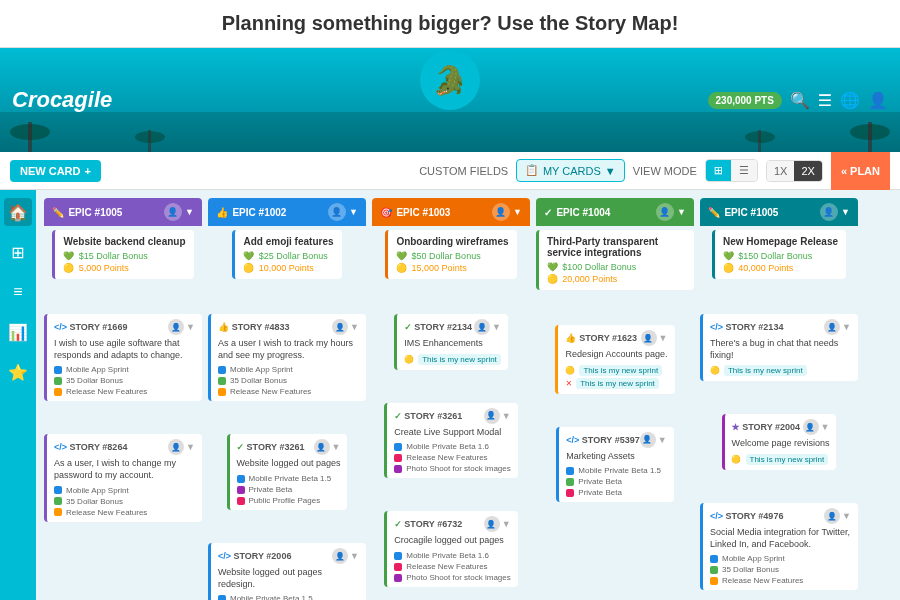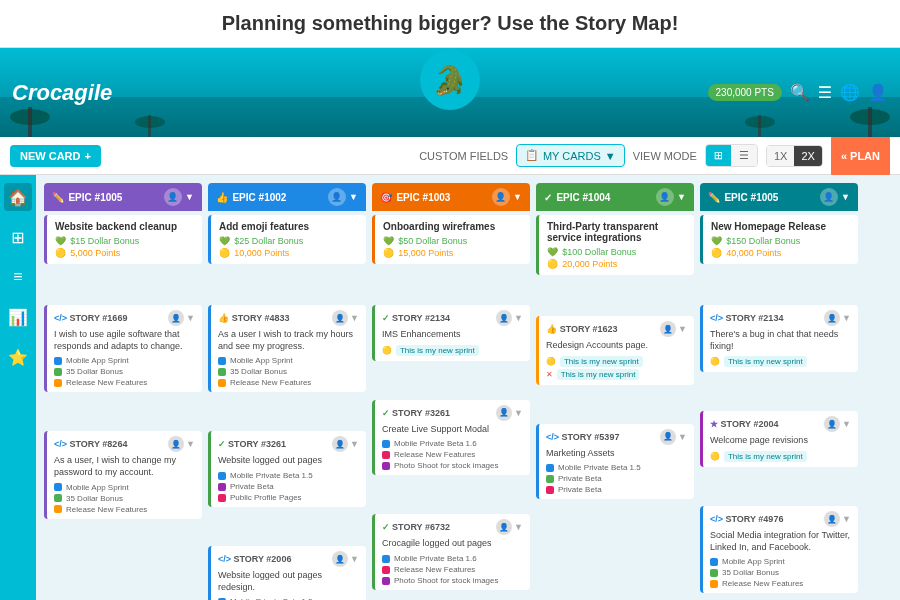--- a/index.html
+++ b/index.html
@@ -12,21 +12,21 @@
       padding: 12px;
       font-size: 20px;
       font-weight: bold;
       color: #333;
       border-bottom: 1px solid #ddd;
     }
 
     
     .header {
       background: linear-gradient(180deg, #00bcd4 0%, #009ab0 60%, #006e7a 100%);
-      height: 89px;
+      height: 104px;
       display: flex;
       align-items: center;
       padding: 0 12px;
       position: relative;
       overflow: hidden;
     }
     .header-logo {
       color: #fff;
       font-size: 22px;
       font-weight: bold;
@@ -79,21 +79,21 @@
       align-items: center;
       gap: 8px;
       z-index: 2;
     }
     .pts-badge {
       background: #4caf50;
       color: white;
       border-radius: 12px;
       padding: 3px 8px;
       font-size: 10px;
-      font-weight: normal;
+      font-weight: bold;
     }
     .header-icon {
       color: white;
       font-size: 16px;
       cursor: pointer;
     }
     .palm-trees {
       position: absolute;
       bottom: 0;
       left: 0;
@@ -386,22 +386,23 @@
     }
     .type-code { color: #1e88e5; }
     .type-check { color: #43a047; }
     .type-thumb { color: #ff9800; }
     .type-star { color: #7e57c2; }
 
     .col-scroll {
       overflow-y: auto;
       display: flex;
       flex-direction: column;
-      gap: 10px;
+      gap: 4px;
       max-height: 100%;
+      align-items: center;
     }
   </style>
 </head>
 <body>
 
 <div class="top-banner">Planning something bigger? Use the Story Map!</div>
 
 <div class="header">
   <div class="header-logo">Crocagile</div>
 

